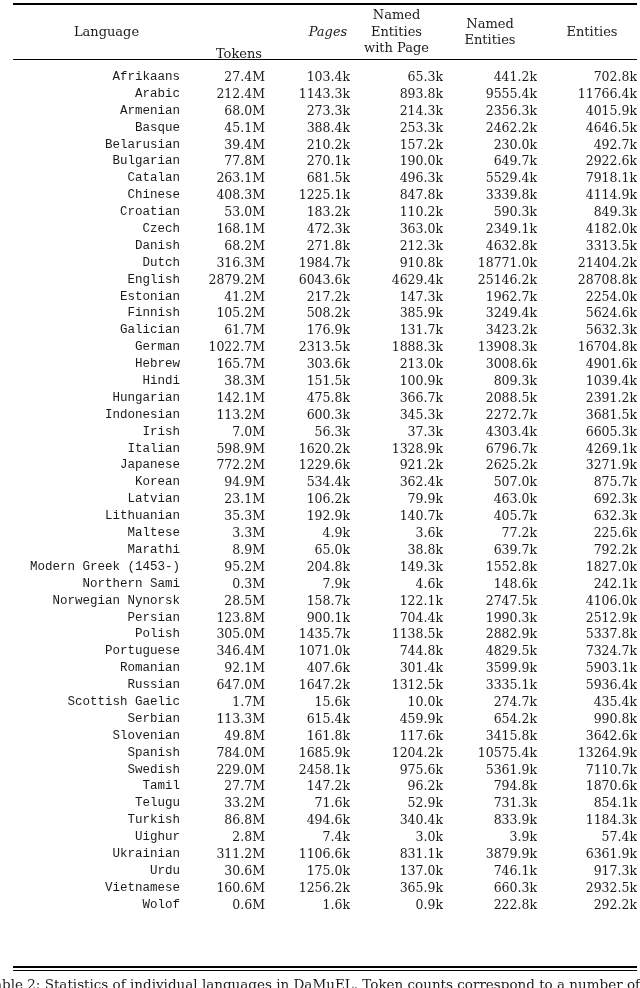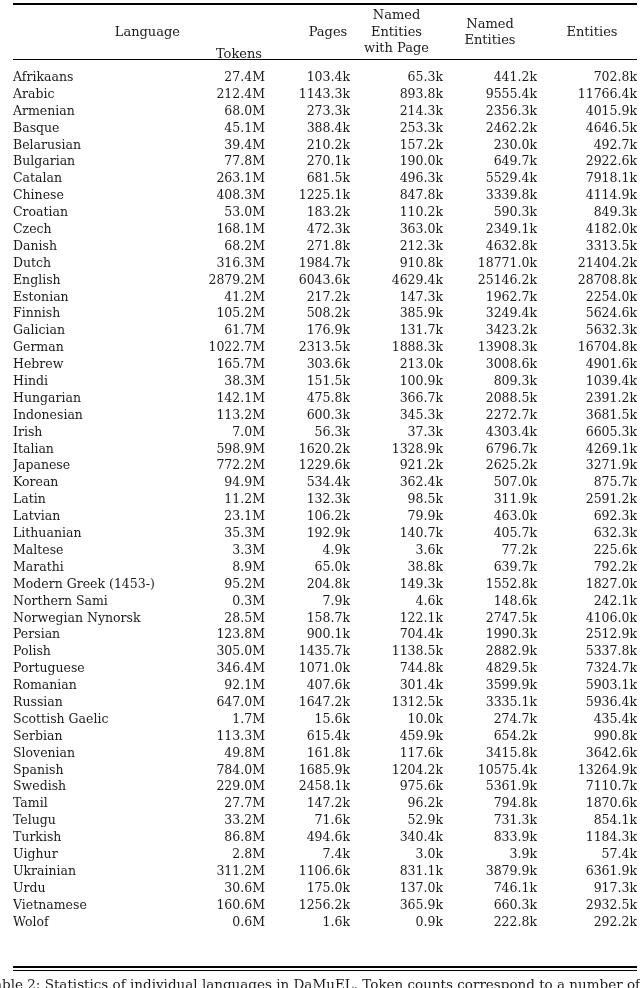--- a/index.html
+++ b/index.html
@@ -12,35 +12,35 @@
   .rule.top{top:3px;height:2px;}
   .rule.mid{top:59px;height:1px;}
   .rule.bot1{top:966px;height:2px;}
   .rule.bot2{top:969.5px;height:1px;}
   .header{
     position:absolute;left:13px;top:5px;width:624px;height:54px;
     display:flex;align-items:center;font-size:13px;
   }
   .hc{box-sizing:border-box;text-align:center;line-height:16.5px;}
   .hc .hl{display:block;}
-  .c0h{width:167px;text-align:right;padding-left:20px;}
+  .c0h{width:167px;text-align:center;padding-left:20px;}
   .c1h{width:85px;padding-left:33px;margin-top:44px;}
-  .c2h{width:85px;padding-left:41px;}
+  .c2h{width:85px;padding-left:41px;font-style:italic;}
   .c3h{width:93px;}
   .c4h{width:94px;}
   .c5h{width:100px;padding-left:10px;}
   table.stats{
     position:absolute;left:13px;top:69px;width:624px;
     border-collapse:collapse;table-layout:fixed;
   }
   table.stats td{
     padding:0;font-size:12.5px;line-height:16.885px;height:16.885px;
     white-space:nowrap;overflow:hidden;
   }
-  td.c0{text-align:left;padding-left:20px;}
+  td.c0{text-align:right;padding-left:20px;font-family:Liberation Mono, monospace;}
   td.c1,td.c2,td.c3,td.c4,td.c5{text-align:right;}
   td.c5{padding-right:4px;}
   .caption{
     position:absolute;top:976px;left:-14px;width:700px;
     font-size:13.5px;white-space:nowrap;color:#1b1b1b;
   }
 </style>
 </head>
 <body>
 
@@ -278,28 +278,20 @@
         </tr>
         <tr>
           <td class="c0">Korean</td>
           <td class="c1">94.9M</td>
           <td class="c2">534.4k</td>
           <td class="c3">362.4k</td>
           <td class="c4">507.0k</td>
           <td class="c5">875.7k</td>
         </tr>
         <tr>
-          <td class="c0">Latin</td>
-          <td class="c1">11.2M</td>
-          <td class="c2">132.3k</td>
-          <td class="c3">98.5k</td>
-          <td class="c4">311.9k</td>
-          <td class="c5">2591.2k</td>
-        </tr>
-        <tr>
           <td class="c0">Latvian</td>
           <td class="c1">23.1M</td>
           <td class="c2">106.2k</td>
           <td class="c3">79.9k</td>
           <td class="c4">463.0k</td>
           <td class="c5">692.3k</td>
         </tr>
         <tr>
           <td class="c0">Lithuanian</td>
           <td class="c1">35.3M</td>

